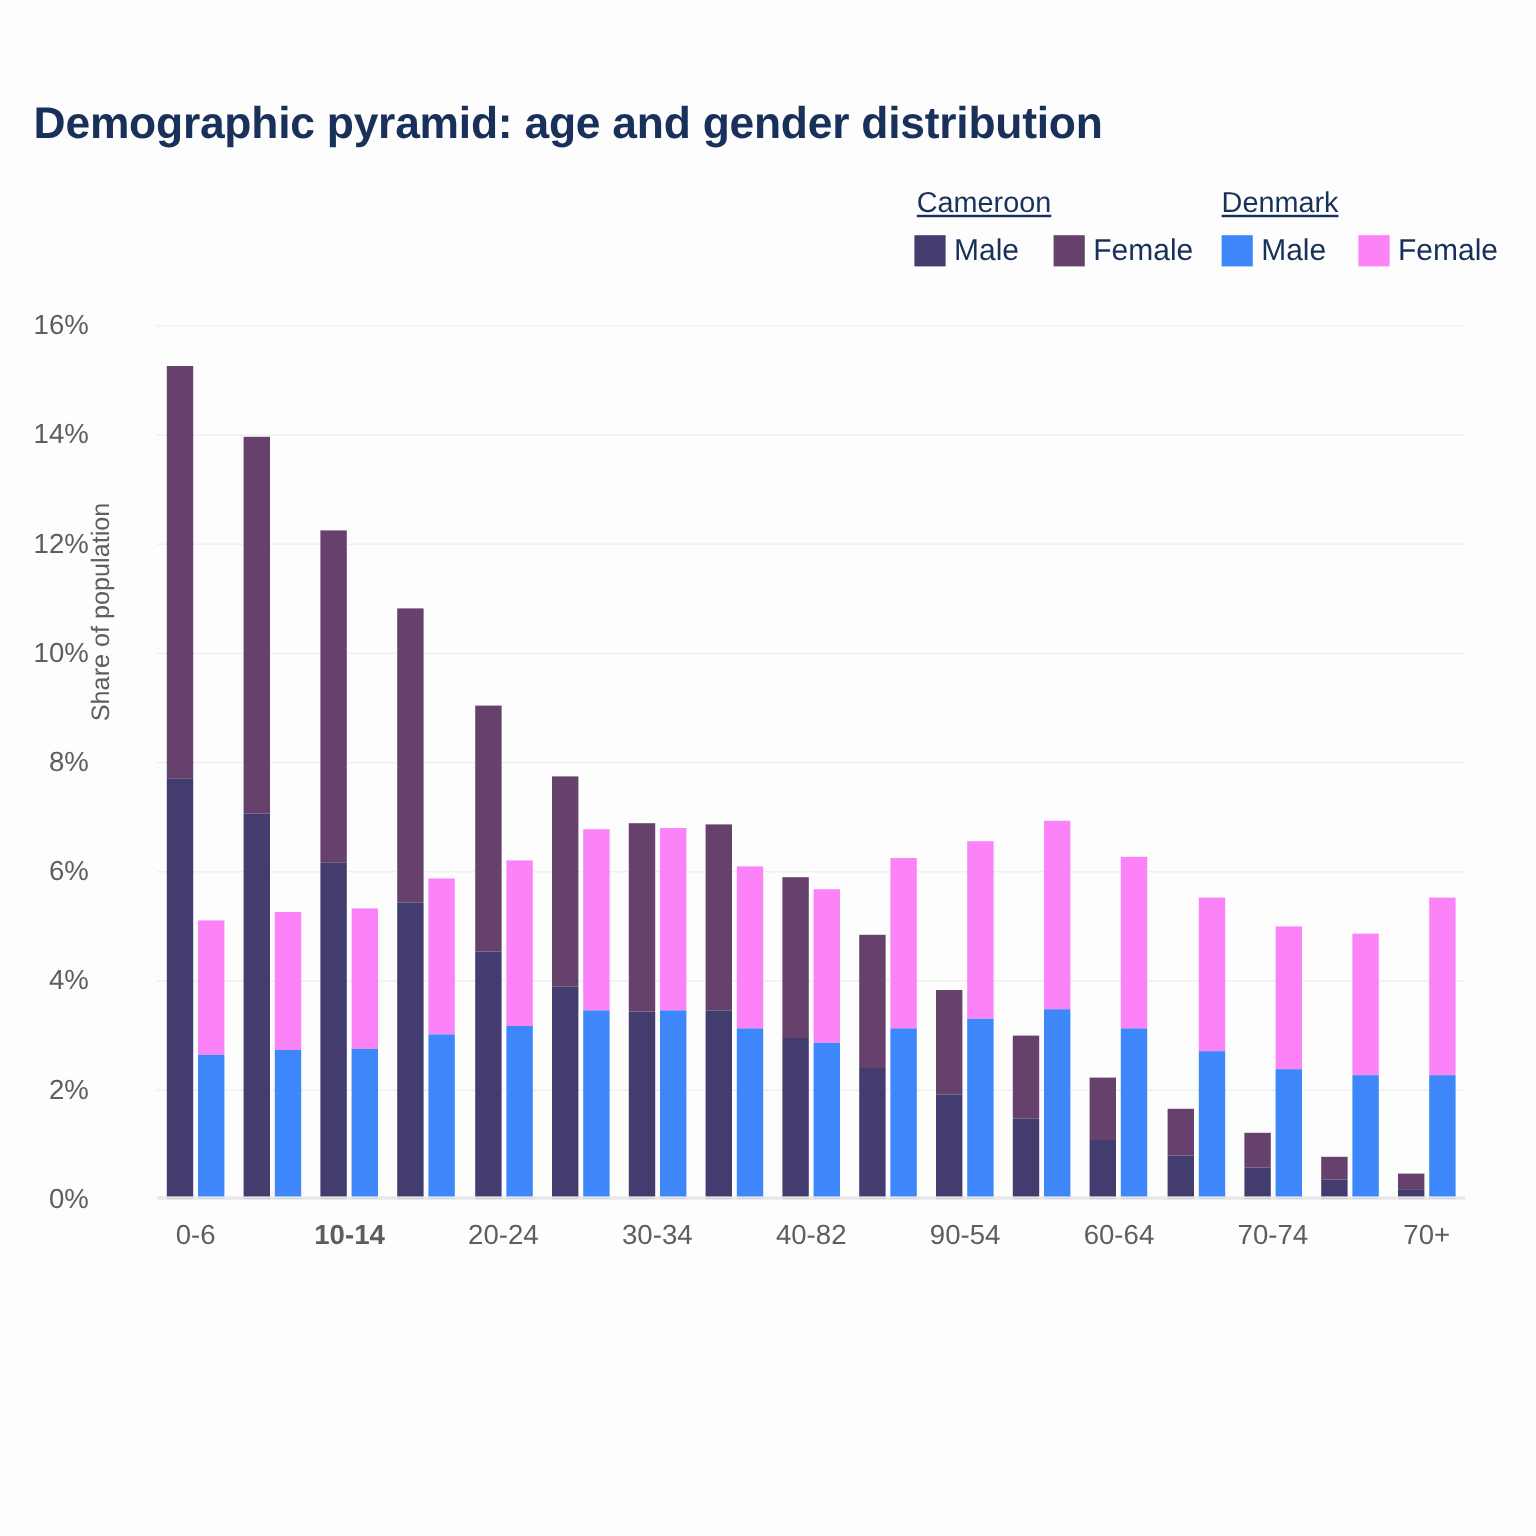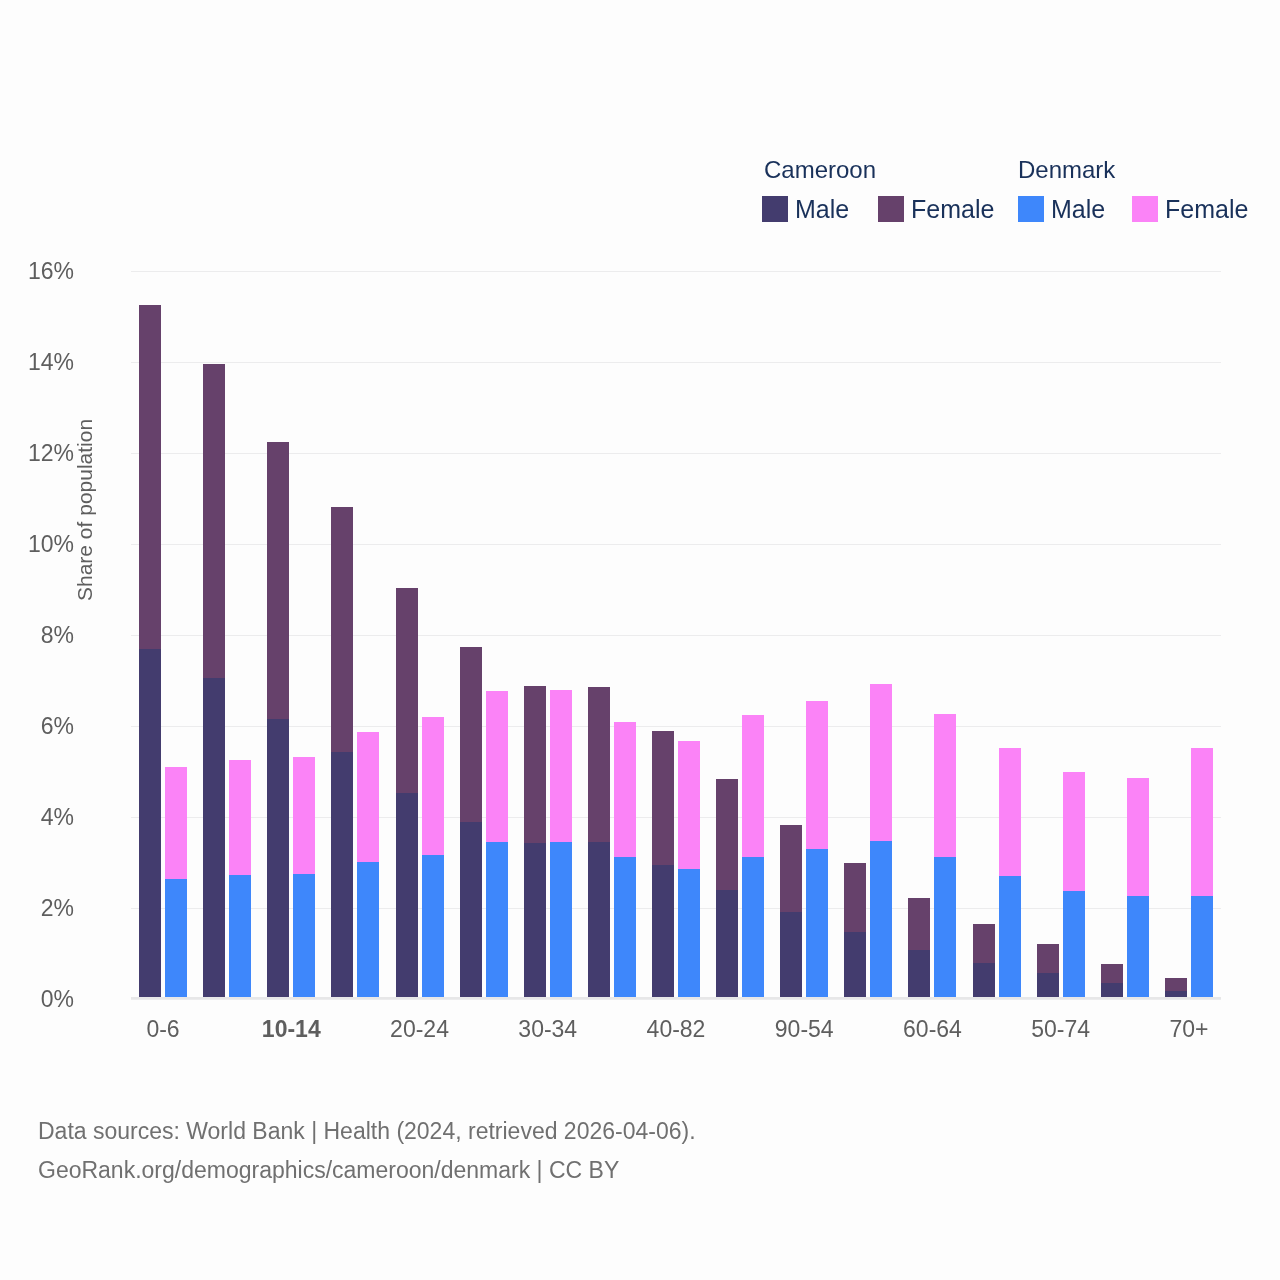--- a/index.html
+++ b/index.html
@@ -33,20 +33,21 @@
     position: absolute;
     left: 700px; top: 156px;
     width: 545px;
     height: 80px;
   }
   .legend-group-title {
     position: absolute;
     font-size: 24px;
     color: #19315a;
     white-space: nowrap;
+    text-decoration: underline;
   }
   #legend-title-cameroon { left: 64px; top: 0px; }
   #legend-title-denmark  { left: 318px; top: 0px; }
 
   .legend-entry {
     position: absolute;
     top: 40px;
     display: flex;
     align-items: center;
     gap: 7px;
@@ -151,20 +152,21 @@
     color: #707070;
     line-height: 39px;
     white-space: nowrap;
   }
 </style>
 </head>
 <body>
 
 <div id="root">
 
+  <div id="chart-title">Demographic pyramid: age and gender distribution</div>
 
   <div id="legend">
     <div class="legend-group-title" id="legend-title-cameroon">Cameroon</div>
     <div class="legend-group-title" id="legend-title-denmark">Denmark</div>
 
     <div class="legend-entry" id="legend-entry-cmr-male">
       <span class="legend-swatch" style="background: rgb(67, 60, 110);"></span>
       <span class="legend-label">Male</span>
     </div>
 
@@ -382,23 +384,19 @@
       </div>
     <div id="axis-baseline"></div>
     <div id="xticks">
         <div class="xtick-label" style="left: 32.0588px;">0-6</div>
         <div class="xtick-label" style="left: 160.294px; font-weight: bold;">10-14</div>
         <div class="xtick-label" style="left: 288.529px;">20-24</div>
         <div class="xtick-label" style="left: 416.765px;">30-34</div>
         <div class="xtick-label" style="left: 545px;">40-82</div>
         <div class="xtick-label" style="left: 673.235px;">90-54</div>
         <div class="xtick-label" style="left: 801.471px;">60-64</div>
-        <div class="xtick-label" style="left: 929.706px;">50-74</div>
+        <div class="xtick-label" style="left: 929.706px;">70-74</div>
         <div class="xtick-label" style="left: 1057.94px;">70+</div>
       </div>
   </div>
 
-  <div id="footer">
-    <div class="footer-line">Data sources: World Bank | Health (2024, retrieved 2026-04-06).</div>
-    <div class="footer-line">GeoRank.org/demographics/cameroon/denmark | CC BY</div>
-  </div>
 
 </div>
 
 </body></html>

